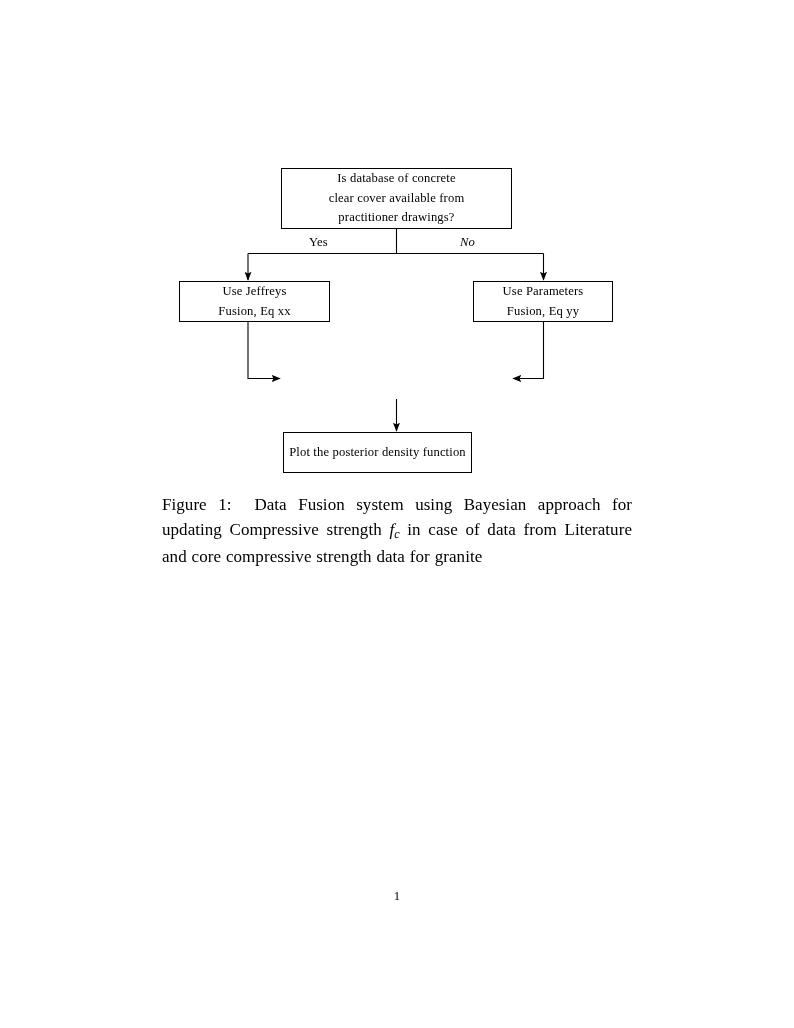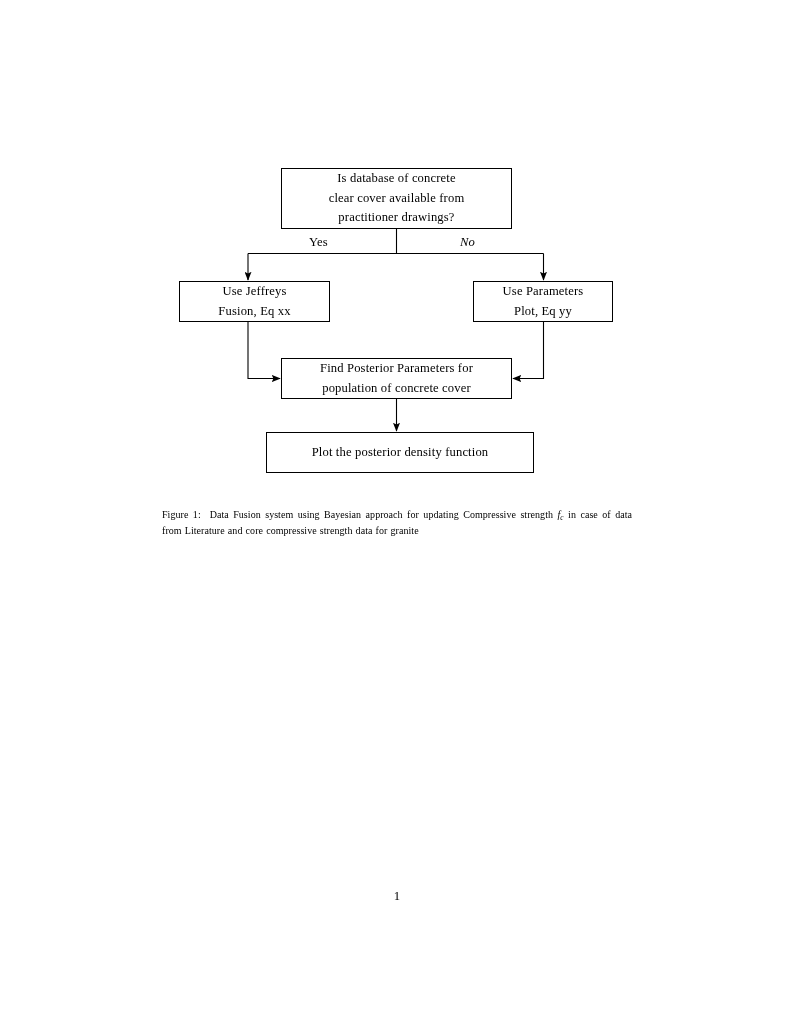--- a/index.html
+++ b/index.html
@@ -49,21 +49,21 @@
     line-height: 1.55;
     letter-spacing: 0.15px;
     z-index: 3;
   }
   .node span { display: block; white-space: nowrap; }
 
   #node-question { left: 281px; top: 168px; width: 231px; height: 61px; }
   #node-jeffreys { left: 179px; top: 281px; width: 151px; height: 41px; }
   #node-conjugate { left: 473px; top: 281px; width: 140px; height: 41px; }
   #node-posterior { left: 281px; top: 358px; width: 231px; height: 41px; }
-  #node-plot      { left: 266px; top: 432px; width: 268px; height: 41px; }
+  #node-plot      { left: 283px; top: 432px; width: 189px; height: 41px; }
 
   .edge-label {
     position: absolute;
     font-size: 12.6px;
     line-height: 1;
     letter-spacing: 0.15px;
     white-space: nowrap;
     z-index: 3;
     background: #ffffff;
     padding: 0 2px;
@@ -71,26 +71,25 @@
   }
   #label-yes { left: 307px; top: 236px; }
   #label-no  { left: 458px; top: 236px; font-style: italic; }
 
   
   #caption {
     position: absolute;
     left: 162px;
     top: 492px;
     width: 470px;
-    font-size: 10px;
+    font-size: 17px;
     line-height: 1.48;
     text-align: justify;
     letter-spacing: 0.05px;
     word-spacing: 0.6px;
-    margin-top: 16px;
   }
   #caption .math {
     font-family: "Liberation Serif", "DejaVu Serif", serif;
     font-style: italic;
     white-space: nowrap;
   }
   #caption .math sub {
     font-size: 0.72em;
     font-style: italic;
     vertical-align: -0.28em;
@@ -145,27 +144,23 @@
     <div class="edge-label" id="label-yes">Yes</div>
     <div class="edge-label" id="label-no">No</div>
 
     <div class="node" id="node-jeffreys">
       <span>Use Jeffreys</span>
       <span>Fusion, Eq xx</span>
     </div>
 
     <div class="node" id="node-conjugate">
       <span>Use Parameters</span>
-      <span>Plot, Eq yy</span>
+      <span>Fusion, Eq yy</span>
     </div>
 
-    <div class="node" id="node-posterior">
-      <span>Find Posterior Parameters for</span>
-      <span>population of concrete cover</span>
-    </div>
 
     <div class="node" id="node-plot">
       <span>Plot the posterior density function</span>
     </div>
 
   </div>
 
   <div id="caption"><span>Figure 1:</span><span>&nbsp; </span><span>Data Fusion system using Bayesian approach for updating Compressive strength</span><span> </span><span class="math"><span>f</span><sub>c</sub></span><span> </span><span>in case of data from Literature and core compressive strength data for granite</span></div>
 
   <div id="page-number">1</div>

